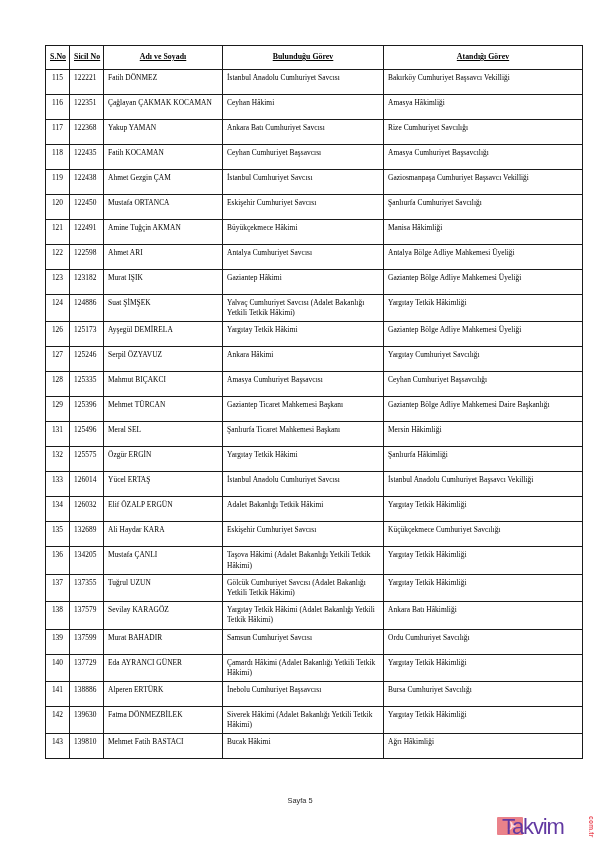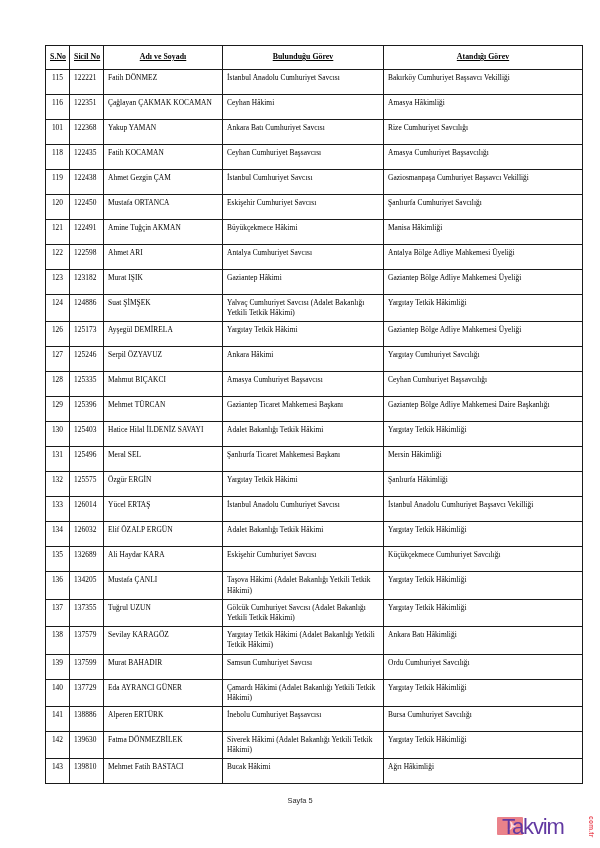--- a/index.html
+++ b/index.html
@@ -192,21 +192,21 @@
             <td class="row-cell atan">Bakırköy Cumhuriyet Başsavcı Vekilliği</td>
           </tr>
           <tr>
             <td class="row-cell sno">116</td>
             <td class="row-cell sicil">122351</td>
             <td class="row-cell ad">Çağlayan ÇAKMAK KOCAMAN</td>
             <td class="row-cell bul">Ceyhan Hâkimi</td>
             <td class="row-cell atan">Amasya Hâkimliği</td>
           </tr>
           <tr>
-            <td class="row-cell sno">101</td>
+            <td class="row-cell sno">117</td>
             <td class="row-cell sicil">122368</td>
             <td class="row-cell ad">Yakup YAMAN</td>
             <td class="row-cell bul">Ankara Batı Cumhuriyet Savcısı</td>
             <td class="row-cell atan">Rize Cumhuriyet Savcılığı</td>
           </tr>
           <tr>
             <td class="row-cell sno">118</td>
             <td class="row-cell sicil">122435</td>
             <td class="row-cell ad">Fatih KOCAMAN</td>
             <td class="row-cell bul">Ceyhan Cumhuriyet Başsavcısı</td>
@@ -274,27 +274,20 @@
             <td class="row-cell ad">Mahmut BIÇAKCI</td>
             <td class="row-cell bul">Amasya Cumhuriyet Başsavcısı</td>
             <td class="row-cell atan">Ceyhan Cumhuriyet Başsavcılığı</td>
           </tr>
           <tr>
             <td class="row-cell sno">129</td>
             <td class="row-cell sicil">125396</td>
             <td class="row-cell ad">Mehmet TÜRCAN</td>
             <td class="row-cell bul">Gaziantep Ticaret Mahkemesi Başkanı</td>
             <td class="row-cell atan">Gaziantep Bölge Adliye Mahkemesi Daire Başkanlığı</td>
-          </tr>
-          <tr>
-            <td class="row-cell sno">130</td>
-            <td class="row-cell sicil">125403</td>
-            <td class="row-cell ad">Hatice Hilal İLDENİZ SAVAYI</td>
-            <td class="row-cell bul">Adalet Bakanlığı Tetkik Hâkimi</td>
-            <td class="row-cell atan">Yargıtay Tetkik Hâkimliği</td>
           </tr>
           <tr>
             <td class="row-cell sno">131</td>
             <td class="row-cell sicil">125496</td>
             <td class="row-cell ad">Meral SEL</td>
             <td class="row-cell bul">Şanlıurfa Ticaret Mahkemesi Başkanı</td>
             <td class="row-cell atan">Mersin Hâkimliği</td>
           </tr>
           <tr>
             <td class="row-cell sno">132</td>

